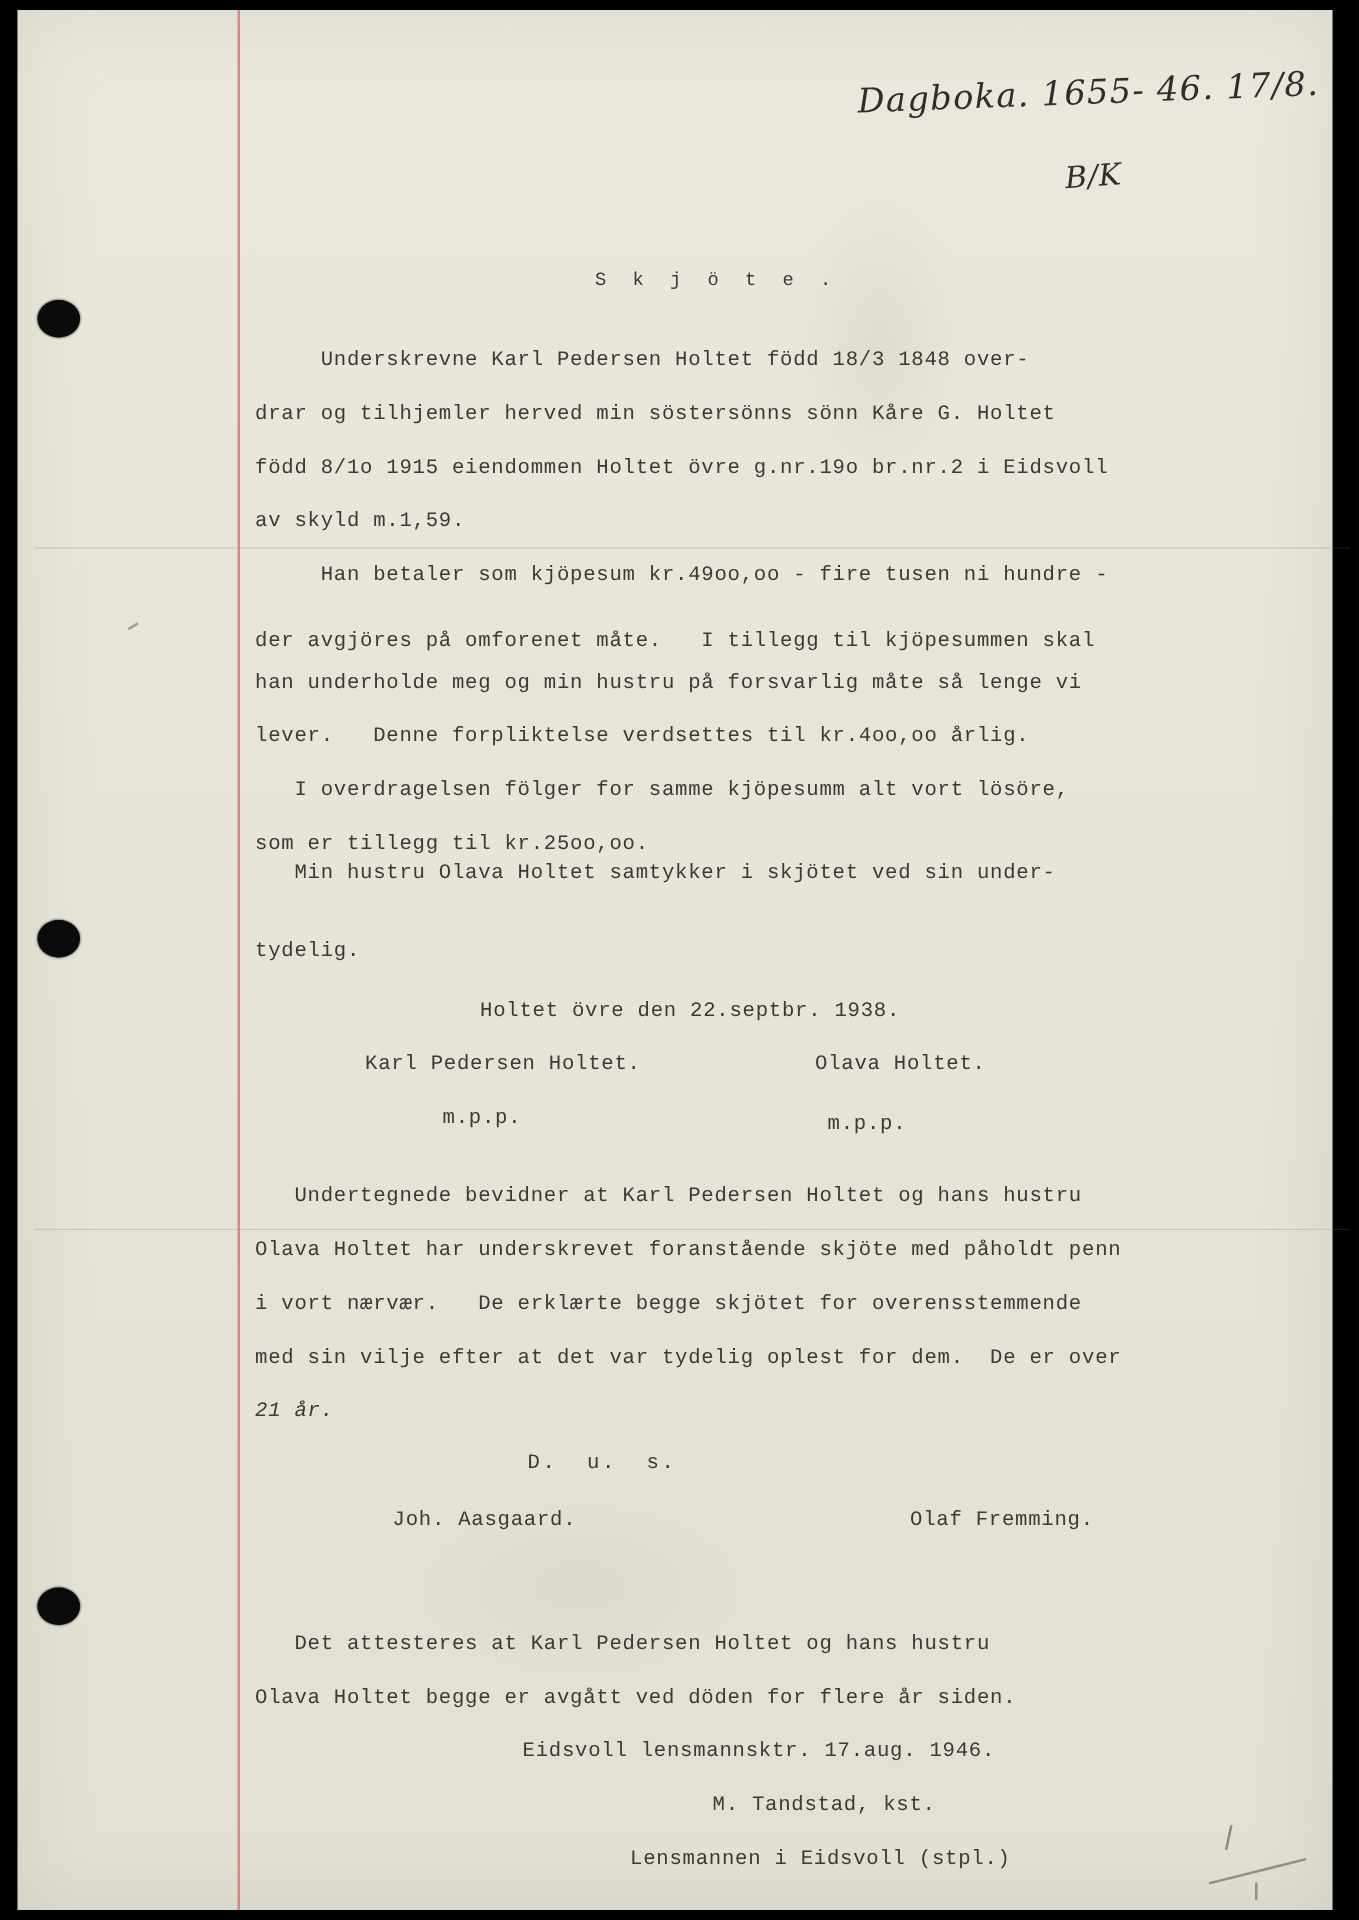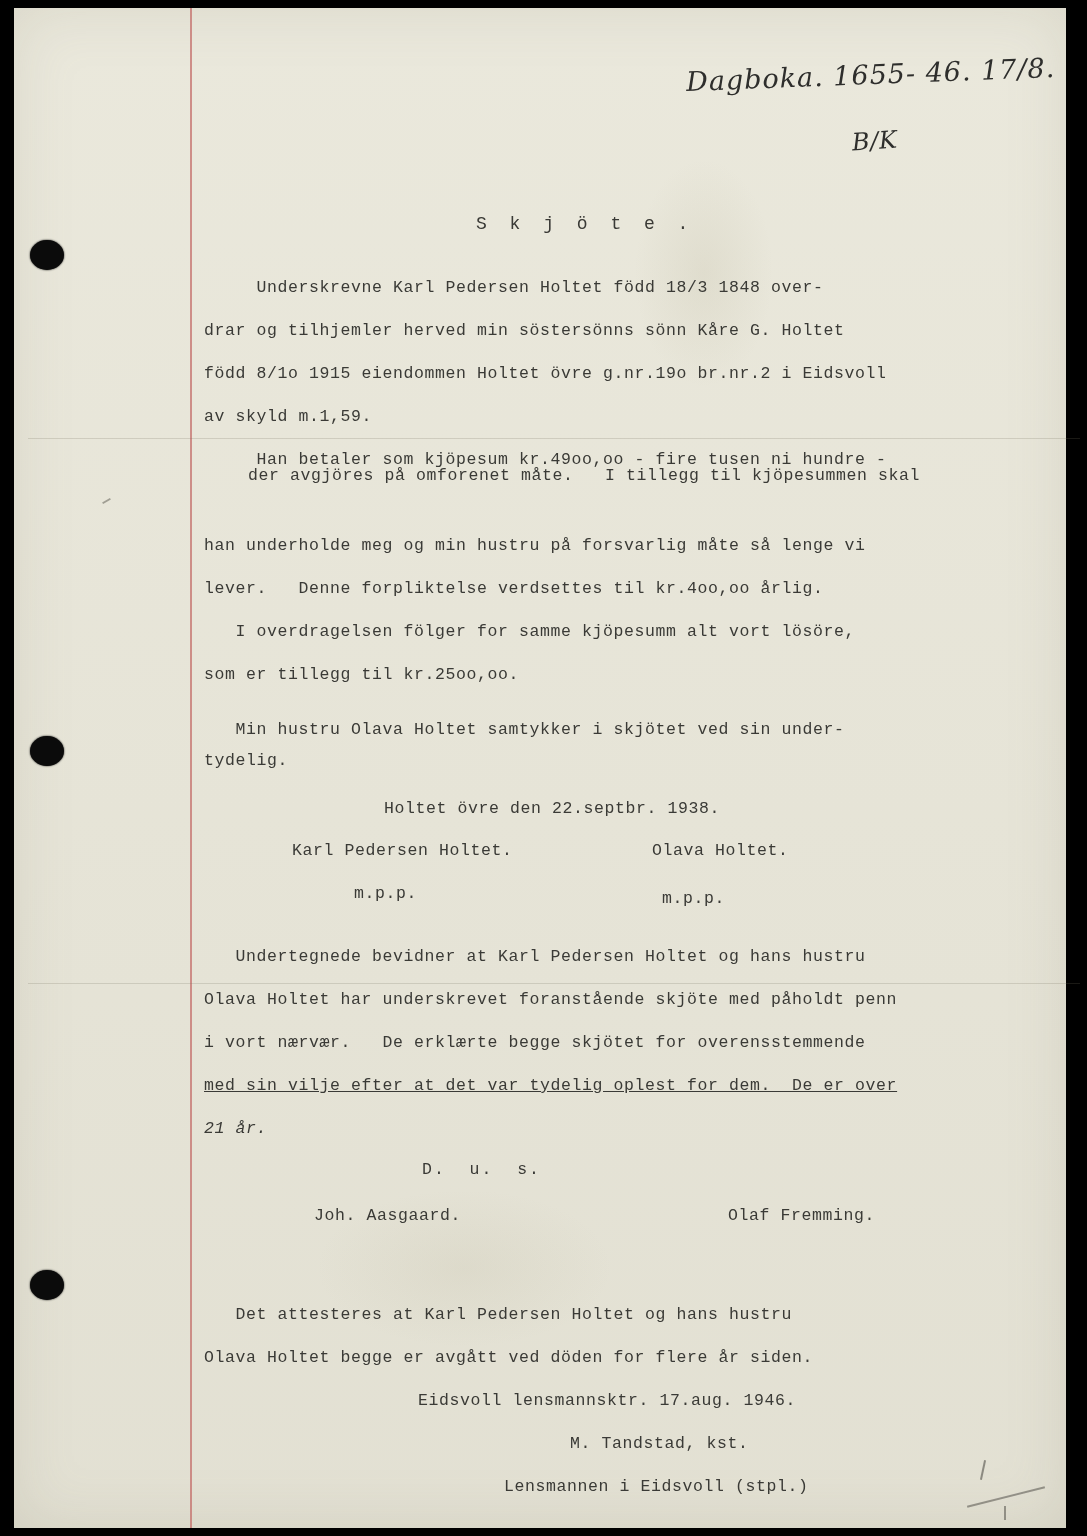--- a/index.html
+++ b/index.html
@@ -106,21 +106,21 @@
   .hand-sub {
     left: 838px;
     top: 112px;
     font-size: 24px;
     transform: rotate(-4deg);
   }
   .title-line {
     left: 462px;
     top: 195px;
     letter-spacing: 6px;
-    font-size: 18px;
+    font-size: 15px;
   }
   .pencil-mark {
     position: absolute;
     left: 88px;
     top: 492px;
     width: 9px;
     height: 2px;
     background: rgba(90,88,80,0.5);
     transform: rotate(-30deg);
   }
@@ -185,39 +185,39 @@
       <div class="hand hand-main">Dagboka. 1655- 46. 17/8.</div>
       <div class="hand hand-sub">B/K</div>
 
       <div class="ln title-line">S k j ö t e .</div>
 
       <div class="ln" style="left:190px; top:258px;">     Underskrevne Karl Pedersen Holtet född 18/3 1848 over-</div>
       <div class="ln" style="left:190px; top:301px;">drar og tilhjemler herved min söstersönns sönn Kåre G. Holtet</div>
       <div class="ln" style="left:190px; top:344px;">född 8/1o 1915 eiendommen Holtet övre g.nr.19o br.nr.2 i Eidsvoll</div>
       <div class="ln" style="left:190px; top:387px;">av skyld m.1,59.</div>
       <div class="ln" style="left:190px; top:430px;">     Han betaler som kjöpesum kr.49oo,oo - fire tusen ni hundre -</div>
-      <div class="ln" style="left:190px; top:446px;margin-left:44px;">der avgjöres på omforenet måte.   I tillegg til kjöpesummen skal</div>
+      <div class="ln" style="left:190px; top:483px;">der avgjöres på omforenet måte.   I tillegg til kjöpesummen skal</div>
       <div class="ln" style="left:190px; top:516px;">han underholde meg og min hustru på forsvarlig måte så lenge vi</div>
       <div class="ln" style="left:190px; top:559px;">lever.   Denne forpliktelse verdsettes til kr.4oo,oo årlig.</div>
       <div class="ln" style="left:190px; top:602px;">   I overdragelsen fölger for samme kjöpesumm alt vort lösöre,</div>
       <div class="ln" style="left:190px; top:645px;">som er tillegg til kr.25oo,oo.</div>
-      <div class="ln" style="left:190px; top:700px;text-align:right;">   Min hustru Olava Holtet samtykker i skjötet ved sin under-</div>
+      <div class="ln" style="left:190px; top:668px;text-align:right;">   Min hustru Olava Holtet samtykker i skjötet ved sin under-</div>
       <div class="ln" style="left:190px; top:731px;">tydelig.</div>
 
       <div class="ln" style="left:370px; top:779px;">Holtet övre den 22.septbr. 1938.</div>
 
       <div class="ln" style="left:278px; top:821px;">Karl Pedersen Holtet.</div>
       <div class="ln" style="left:638px; top:821px;">Olava Holtet.</div>
       <div class="ln" style="left:340px; top:864px;">m.p.p.</div>
       <div class="ln" style="left:648px; top:869px;">m.p.p.</div>
 
       <div class="ln" style="left:190px; top:927px;">   Undertegnede bevidner at Karl Pedersen Holtet og hans hustru</div>
       <div class="ln" style="left:190px; top:970px;">Olava Holtet har underskrevet foranstående skjöte med påholdt penn</div>
       <div class="ln" style="left:190px; top:1013px;">i vort nærvær.   De erklærte begge skjötet for overensstemmende</div>
-      <div class="ln" style="left:190px; top:1056px;text-decoration:underline;">med sin vilje efter at det var tydelig oplest for dem.  De er over</div>
+      <div class="ln" style="left:190px; top:1056px;">med sin vilje efter at det var tydelig oplest for dem.  De er over</div>
       <div class="ln" style="left:190px; top:1099px;font-style:italic;">21 år.</div>
 
       <div class="ln" style="left:408px; top:1140px; letter-spacing:2px;">D.  u.  s.</div>
 
       <div class="ln" style="left:300px; top:1186px;">Joh. Aasgaard.</div>
       <div class="ln" style="left:674px; top:1186px;margin-left:40px;">Olaf Fremming.</div>
 
       <div class="ln" style="left:190px; top:1285px;">   Det attesteres at Karl Pedersen Holtet og hans hustru</div>
       <div class="ln" style="left:190px; top:1328px;">Olava Holtet begge er avgått ved döden for flere år siden.</div>
 

